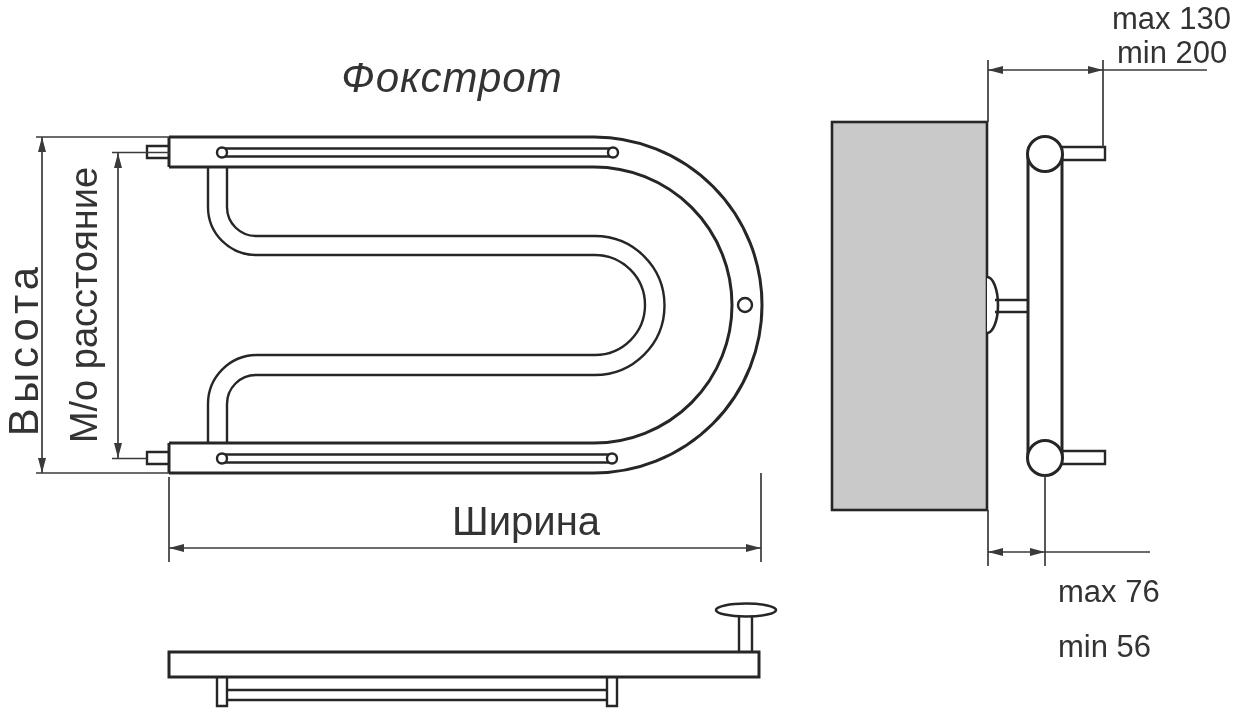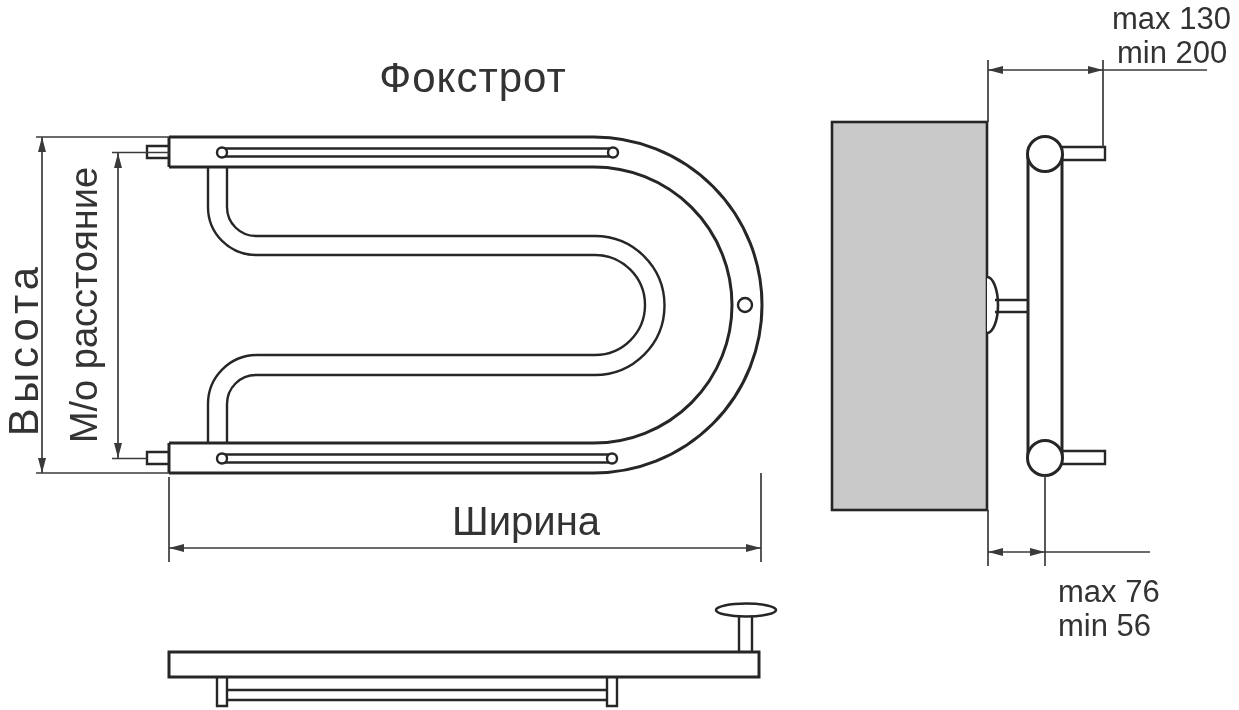--- a/index.html
+++ b/index.html
@@ -128,27 +128,27 @@
       <path class="s2" d="M607,677 V706 H617 V677"></path>
       <line class="s2" x1="227" y1="690" x2="607" y2="690"></line>
       <line class="s2" x1="227" y1="700" x2="607" y2="700"></line>
 
       <line class="s2" x1="739" y1="652" x2="739" y2="616"></line>
       <line class="s2" x1="752" y1="652" x2="752" y2="616"></line>
       <ellipse class="sw" cx="746" cy="610" rx="30" ry="6.5" style="stroke-width:2.6"></ellipse>
     </g>
   </svg>
 
-  <div class="lbl title" style="left:313px;top:54px;width:320px;">Фокстрот</div>
+  <div class="lbl title" style="left:292px;top:54px;width:320px;font-style:italic;">Фокстрот</div>
 
   <div class="vlabel v1" style="left:2px;top:455px;width:212px;line-height:44px;">Высота</div>
 
   <div class="vlabel v2" style="left:62px;top:446px;width:282px;line-height:44px;">М/о расстояние</div>
 
   <div class="lbl hlabel" style="left:330px;top:499px;width:270px;">Ширина</div>
 
   <div class="lbl dimtxt" style="left:1112px;top:1px;">max 130</div>
   <div class="lbl dimtxt" style="left:1117px;top:35px;">min 200</div>
 
   <div class="lbl dimtxt" style="left:1058px;top:574px;">max 76</div>
-  <div class="lbl dimtxt" style="left:1058px;top:608px;">min 56</div>
+  <div class="lbl dimtxt" style="left:1058px;top:629px;">min 56</div>
 
 </div>
 
 </body></html>

